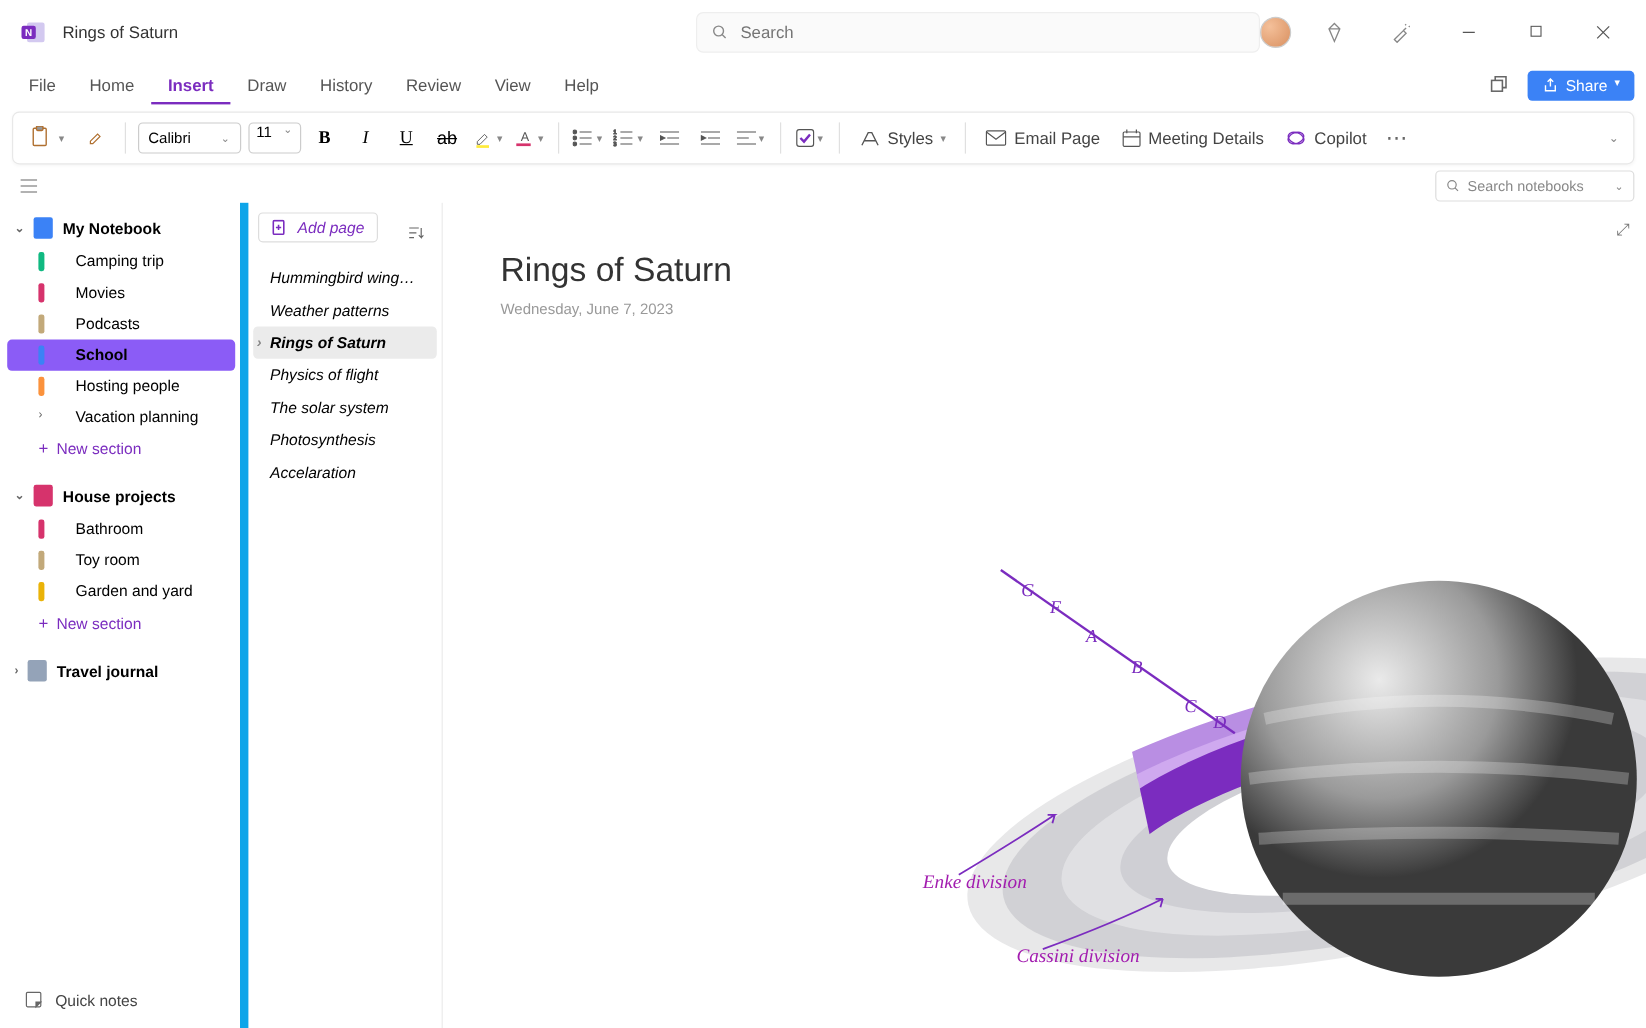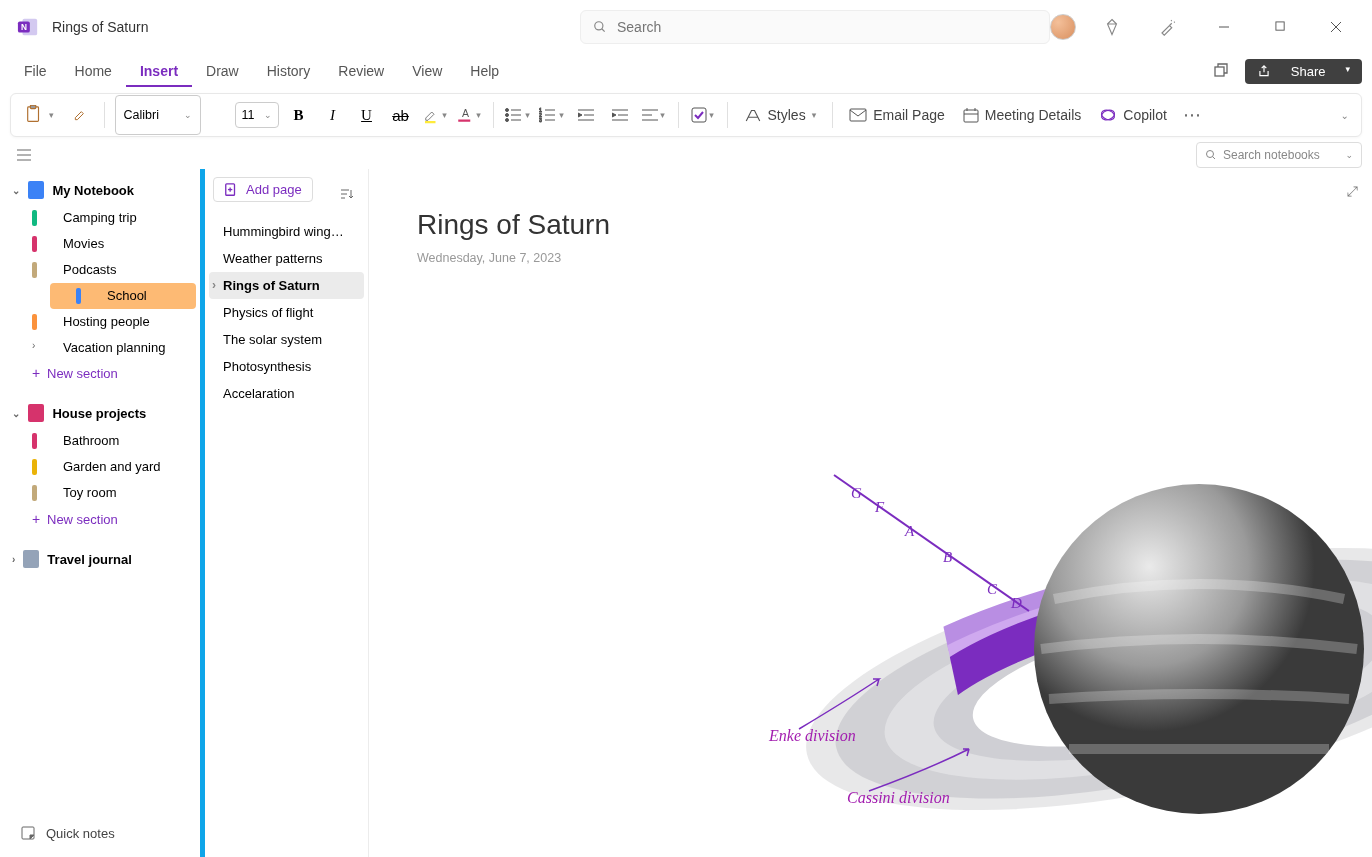--- a/index.html
+++ b/index.html
@@ -14,46 +14,46 @@
 .search-box input { border: none; outline: none; background: transparent; font-size: 14px; margin-left: 10px; flex: 1; }
 .title-right { display: flex; align-items: center; gap: 16px; padding-right: 8px; }
 .avatar-icon { width: 26px; height: 26px; border-radius: 50%; background: radial-gradient(circle at 30% 30%, #f4c09a, #d99060); border: 1px solid #ccc; }
 .win-btn { width: 40px; height: 30px; display: flex; align-items: center; justify-content: center; color: #555; }
 
 
 .menubar { height: 36px; display: flex; align-items: center; padding: 0 10px; }
 .menu-item { padding: 6px 14px; font-size: 14px; color: #555; border-radius: 4px; }
 .menu-item.active { color: #7b2cbf; border-bottom: 2px solid #7b2cbf; border-radius: 0; font-weight: 600; margin-bottom: -2px; }
 .menubar-right { margin-left: auto; display: flex; align-items: center; gap: 10px; }
-.share-btn { background: #404040; color: #fff; padding: 5px 12px; border-radius: 4px; font-size: 13px; display: flex; align-items: flex-start; gap: 20px; }
+.share-btn { background: #3b82f6; color: #fff; padding: 5px 12px; border-radius: 4px; font-size: 13px; display: flex; align-items: flex-start; gap: 6px; }
 
 
 .ribbon { height: 44px; margin: 4px 10px 0; background: #fff; border: 1px solid #e8e8e8; border-radius: 6px; display: flex; align-items: center; padding: 0 8px; gap: 6px; box-shadow: 0 1px 3px rgba(0,0,0,0.04); }
 .ribbon-sep { width: 1px; height: 26px; background: #e0e0e0; margin: 0 4px; }
 .ribbon-btn { display: flex; align-items: center; gap: 6px; padding: 4px 6px; color: #444; font-size: 14px; border-radius: 4px; }
-.font-combo { width: 86px; height: 40px; border: 1px solid #ccc; border-radius: 4px; display: flex; align-items: center; padding: 4px 8px; font-size: 12.5px; text-align: right; }
-.size-combo { width: 44px; height: 26px; border: 1px solid #ccc; border-radius: 4px; display: flex; align-items: center; padding: 0 6px; font-size: 12.5px; margin-left: 28px; }
+.font-combo { width: 86px; height: 26px; border: 1px solid #ccc; border-radius: 4px; display: flex; align-items: center; padding: 4px 8px; font-size: 12.5px; text-align: right; }
+.size-combo { width: 44px; height: 26px; border: 1px solid #ccc; border-radius: 4px; display: flex; padding: 0 6px; font-size: 12.5px; }
 .chev { margin-left: auto; font-size: 9px; color: #888; }
 .icon-box { width: 28px; height: 28px; display: flex; align-items: center; justify-content: center; font-size: 15px; border-radius: 4px; }
 
 
 .sub-bar { height: 32px; display: flex; align-items: center; padding: 4px 10px 0; }
 .search-notebooks { margin-left: auto; width: 166px; height: 26px; border: 1px solid #ddd; border-radius: 4px; display: flex; align-items: center; padding: 0 8px; font-size: 12px; color: #888; }
 
 
 .main { display: flex; height: calc(857px - 53px - 36px - 48px - 32px); }
 .nav-panel { width: 200px; padding: 6px 4px 6px 6px; overflow-y: auto; }
 .notebook-hdr { display: flex; align-items: center; gap: 8px; padding: 6px 6px; font-weight: 600; font-size: 13px; }
 .nb-icon { width: 16px; height: 18px; border-radius: 2px; }
 .section-item { display: flex; align-items: flex-start; gap: 26px; padding: 5px 6px 5px 26px; font-size: 13px; border-radius: 4px; }
-.section-item.sel { background: #fdba74; font-weight: 400; margin-left: 44px; }
+.section-item.sel { background: #8b5cf6; font-weight: 700; }
 .section-dot { width: 5px; height: 16px; border-radius: 2px; }
 .new-section { color: #7b2cbf; display: flex; align-items: center; gap: 10px; padding: 5px 6px 5px 26px; font-size: 13px; }
 
-.pages-panel { width: 168px; border-left: 5px solid #0ea5e9; padding: 8px 4px; }
+.pages-panel { width: 168px; border-left: 7px solid #0ea5e9; padding: 8px 4px; font-style: italic; }
 .add-page-btn { display: flex; align-items: center; gap: 8px; padding: 4px 10px; color: #7b2cbf; border: 1px solid #ddd; border-radius: 4px; font-size: 13px; margin-bottom: 8px; }
 .page-item { padding: 6px 10px 6px 14px; font-size: 13px; border-radius: 4px; white-space: nowrap; overflow: hidden; text-overflow: ellipsis; }
 .page-item.sel { background: #ebebeb; font-weight: 600; position: relative; }
 .page-item.sel::before { content: "›"; position: absolute; left: 3px; font-size: 12px; color: #888; }
 
 .note-canvas { flex: 1; border-left: 1px solid #ececec; padding: 40px 48px; position: relative; background: #fff; overflow: hidden; }
 .note-title { font-size: 28px; font-weight: 400; color: #333; margin-bottom: 10px; }
 .note-date { font-size: 12.5px; color: #999; }
 .expand-icon { position: absolute; top: 14px; right: 14px; color: #777; font-size: 14px; }
 
@@ -334,26 +334,26 @@
       <div class="notebook-hdr">
         <span style="font-size:10px;color:#666">⌄</span>
         <span class="nb-icon" style="background:#d6336c"></span>
         <span>House projects</span>
       </div>
       <div class="section-item">
         <span class="section-dot" style="background:#d6336c"></span>
         <span>Bathroom</span>
       </div>
       <div class="section-item">
+        <span class="section-dot" style="background:#c2a97a"></span>
+        <span>Toy room</span>
+      </div>
+      <div class="section-item">
         <span class="section-dot" style="background:#eab308"></span>
         <span>Garden and yard</span>
-      </div>
-      <div class="section-item">
-        <span class="section-dot" style="background:#c2a97a"></span>
-        <span>Toy room</span>
       </div>
       <div class="new-section">
         <span style="font-size:14px;width:5px;color:#7b2cbf">+</span>
         <span>New section</span>
       </div>
       <div style="height: 12px;"></div>
       <div class="notebook-hdr">
         <span style="font-size:10px;color:#666">›</span>
         <span class="nb-icon" style="background:#94a3b8"></span>
         <span>Travel journal</span>

